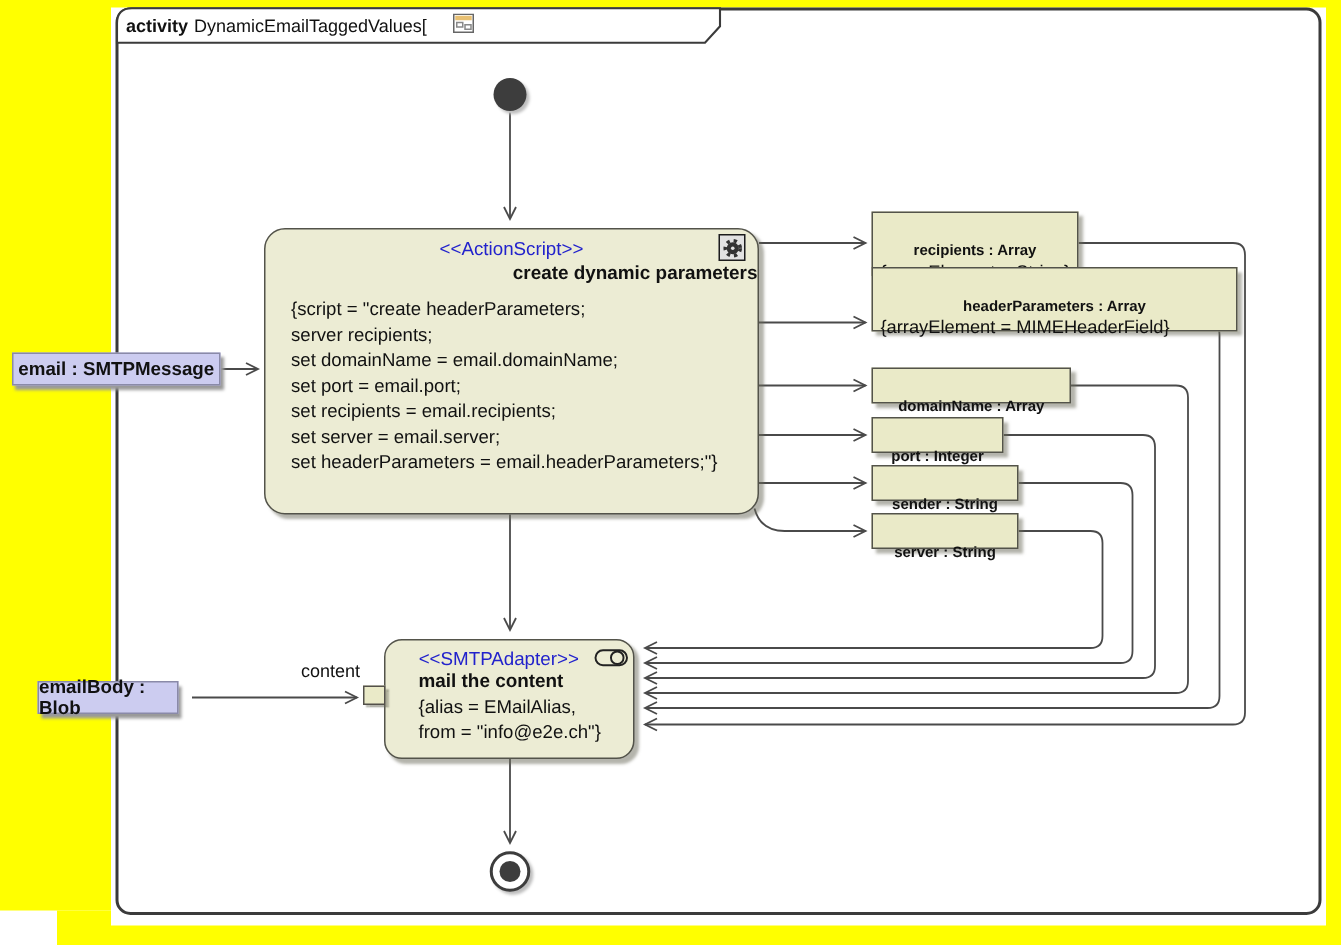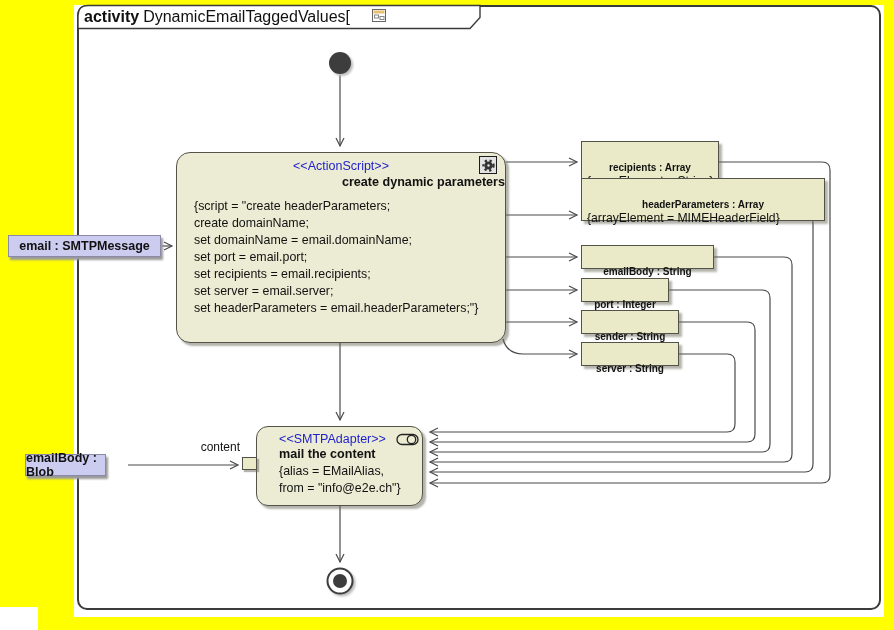--- a/index.html
+++ b/index.html
@@ -3,21 +3,21 @@
 <meta charset="utf-8">
 <style>
   html,body{margin:0;padding:0;}
   body{width:894px;height:630px;background:#ffffff;font-family:"Liberation Sans",sans-serif;position:relative;overflow:hidden;}
   .abs{position:absolute;}
   
   .bg{background:#ffff00;}
   
   .frame{left:77px;top:5px;width:804px;height:605px;background:#ffffff;border:2px solid #3b3b3b;border-radius:10px;box-sizing:border-box;}
   
-  .tabtext{left:84px;top:8px;height:18px;display:flex;align-items:center;font-size:16px;color:#111;white-space:pre;}
+  .tabtext{left:84px;top:8px;height:18px;display:flex;align-items:center;font-size:12px;color:#111;white-space:pre;}
   .tabtext .kw{font-weight:bold;margin-right:4px;}
   .tabtext .icon{margin:0 4px;}
   
   svg.layer{left:0;top:0;}
   
   .action{background:#ececd4;border:1.4px solid #53534a;border-radius:14px;box-sizing:border-box;box-shadow:3px 3px 2px rgba(105,105,90,.5);}
   .objnode{background:#eaeac8;border:1.2px solid #53534a;box-sizing:border-box;box-shadow:3px 3px 2px rgba(105,105,90,.5);color:#111;}
   .objnode .title{font-weight:bold;font-size:10px;text-align:center;padding-top:20px;}
   .objnode .tag{font-size:12.2px;padding-left:5px;padding-top:1px;}
   .input{background:#ccccf0;border:1.2px solid #8a8aa8;box-sizing:border-box;box-shadow:2px 3px 2px #9a9a9a;
@@ -99,21 +99,21 @@
       <rect x="8" y="7.5" width="4" height="3" fill="#ffffff" stroke="#888888"></rect>
     </svg>
   </span>
 </div>
 
 <div class="abs action" style="left:176px;top:152px;width:330px;height:191px;padding-top:6px">
   <div class="stereo">&lt;&lt;ActionScript&gt;&gt;</div>
   <div class="ntitle" style="text-align:right;margin-top:2px">create dynamic parameters</div>
   <div class="script" style="margin-top:9px;padding-left:17px">
     <div>{script = "create headerParameters;</div>
-    <div>create domainName;</div>
+    <div>server recipients;</div>
     <div>set domainName = email.domainName;</div>
     <div>set port = email.port;</div>
     <div>set recipients = email.recipients;</div>
     <div>set server = email.server;</div>
     <div>set headerParameters = email.headerParameters;"}</div>
   </div>
 </div>
 <div class="abs gearbox" style="left:479px;top:156px">
   <svg width="13" height="13" viewBox="0 0 13 13">
     <circle cx="6.5" cy="6.5" r="4" fill="#333333"></circle>
@@ -124,36 +124,36 @@
 
 <div class="abs objnode" style="left:581px;top:141px;width:138px;height:43px">
   <div class="title">recipients : Array</div>
   <div class="tag">{arrayElement = String}</div>
 </div>
 <div class="abs objnode" style="left:581px;top:178px;width:244px;height:43px">
   <div class="title">headerParameters : Array</div>
   <div class="tag">{arrayElement = MIMEHeaderField}</div>
 </div>
 <div class="abs objnode" style="left:581px;top:245px;width:133px;height:24px">
-  <div class="title">emailBody : String</div>
+  <div class="title">domainName : Array</div>
 </div>
 <div class="abs objnode" style="left:581px;top:278px;width:88px;height:24px">
   <div class="title">port : Integer</div>
 </div>
 <div class="abs objnode" style="left:581px;top:310px;width:98px;height:24px">
   <div class="title">sender : String</div>
 </div>
 <div class="abs objnode" style="left:581px;top:342px;width:98px;height:24px">
   <div class="title">server : String</div>
 </div>
 
-<div class="abs input" style="left:8px;top:235px;width:153px;height:22px">
+<div class="abs input" style="left:8px;top:235px;width:139px;height:22px">
   <span>email : SMTPMessage</span>
 </div>
-<div class="abs input" style="left:25px;top:454px;width:81px;height:22px">
+<div class="abs input" style="left:25px;top:454px;width:94px;height:22px">
   <span>emailBody : Blob</span>
 </div>
 
 <div class="abs action" style="left:256px;top:426px;width:167px;height:80px;padding-top:5px;border-radius:12px">
   <div class="stereo" style="padding-left:12px;padding-right:26px">&lt;&lt;SMTPAdapter&gt;&gt;</div>
   <div class="ntitle" style="padding-left:22px;margin-top:1px">mail the content</div>
   <div class="tagline" style="padding-left:22px;margin-top:2px">{alias = EMailAlias,</div>
   <div class="tagline" style="padding-left:22px">from = "info@e2e.ch"}</div>
 </div>
 <div class="abs" style="left:396px;top:432px">

